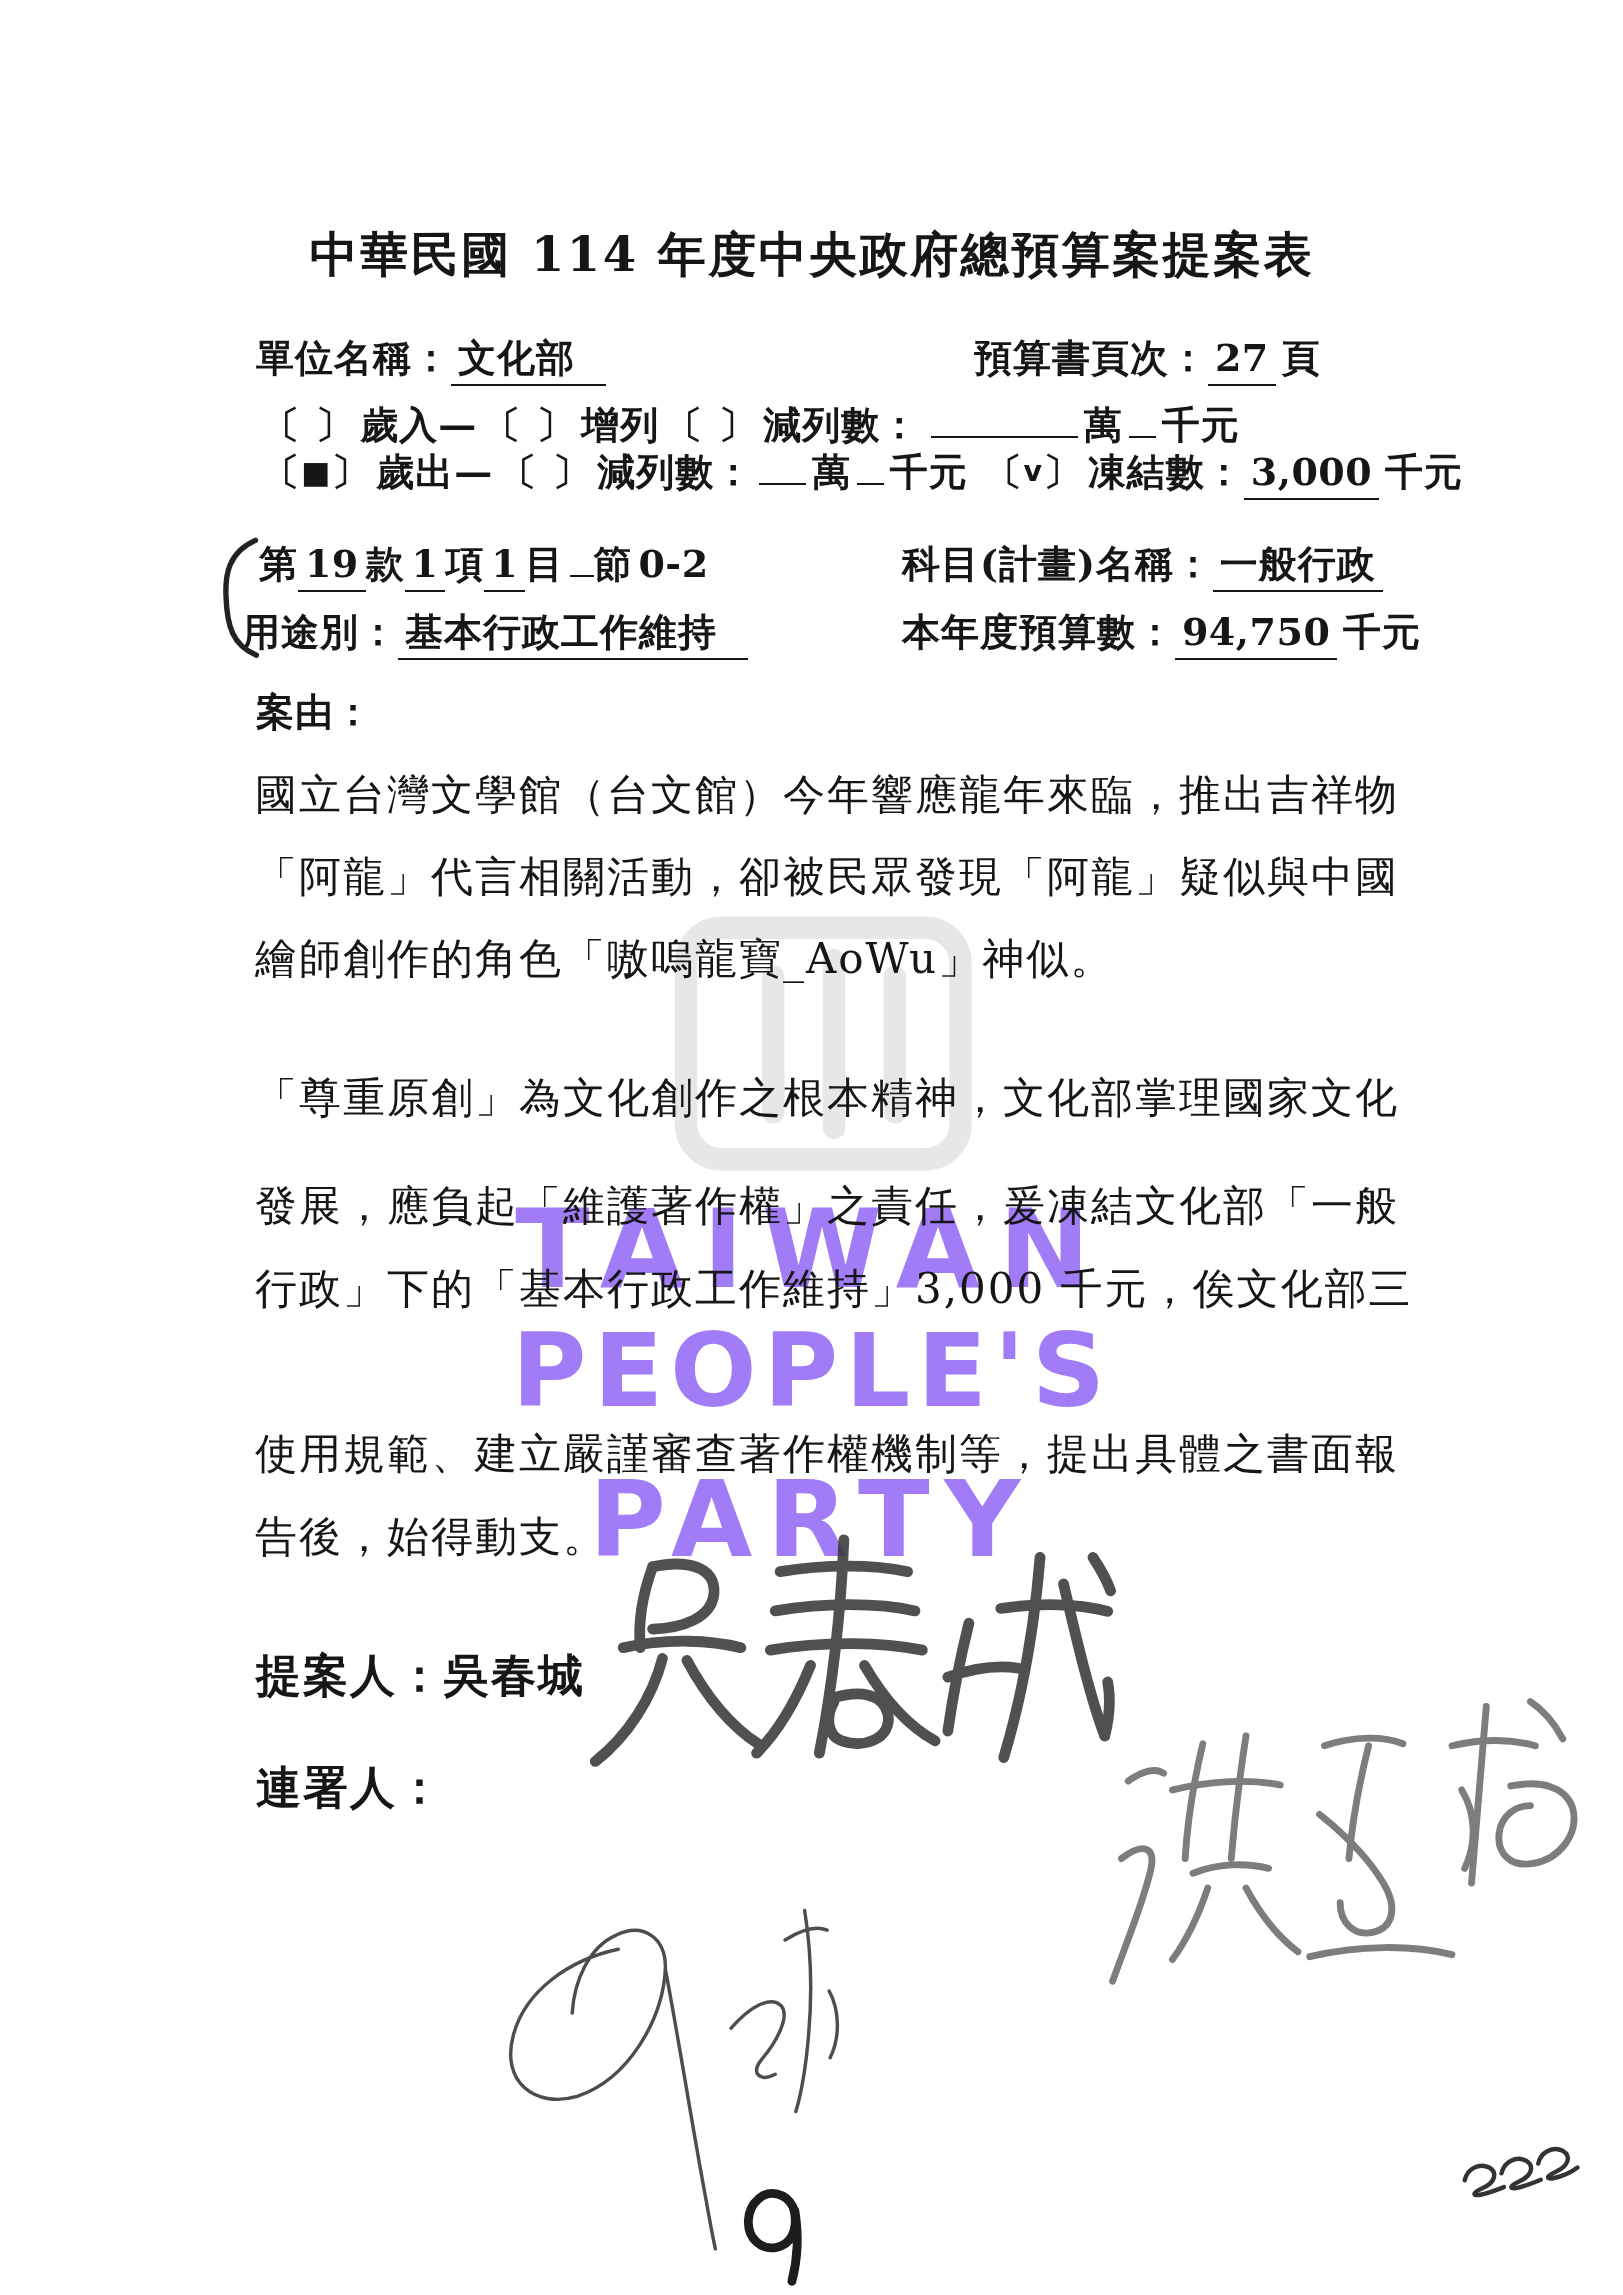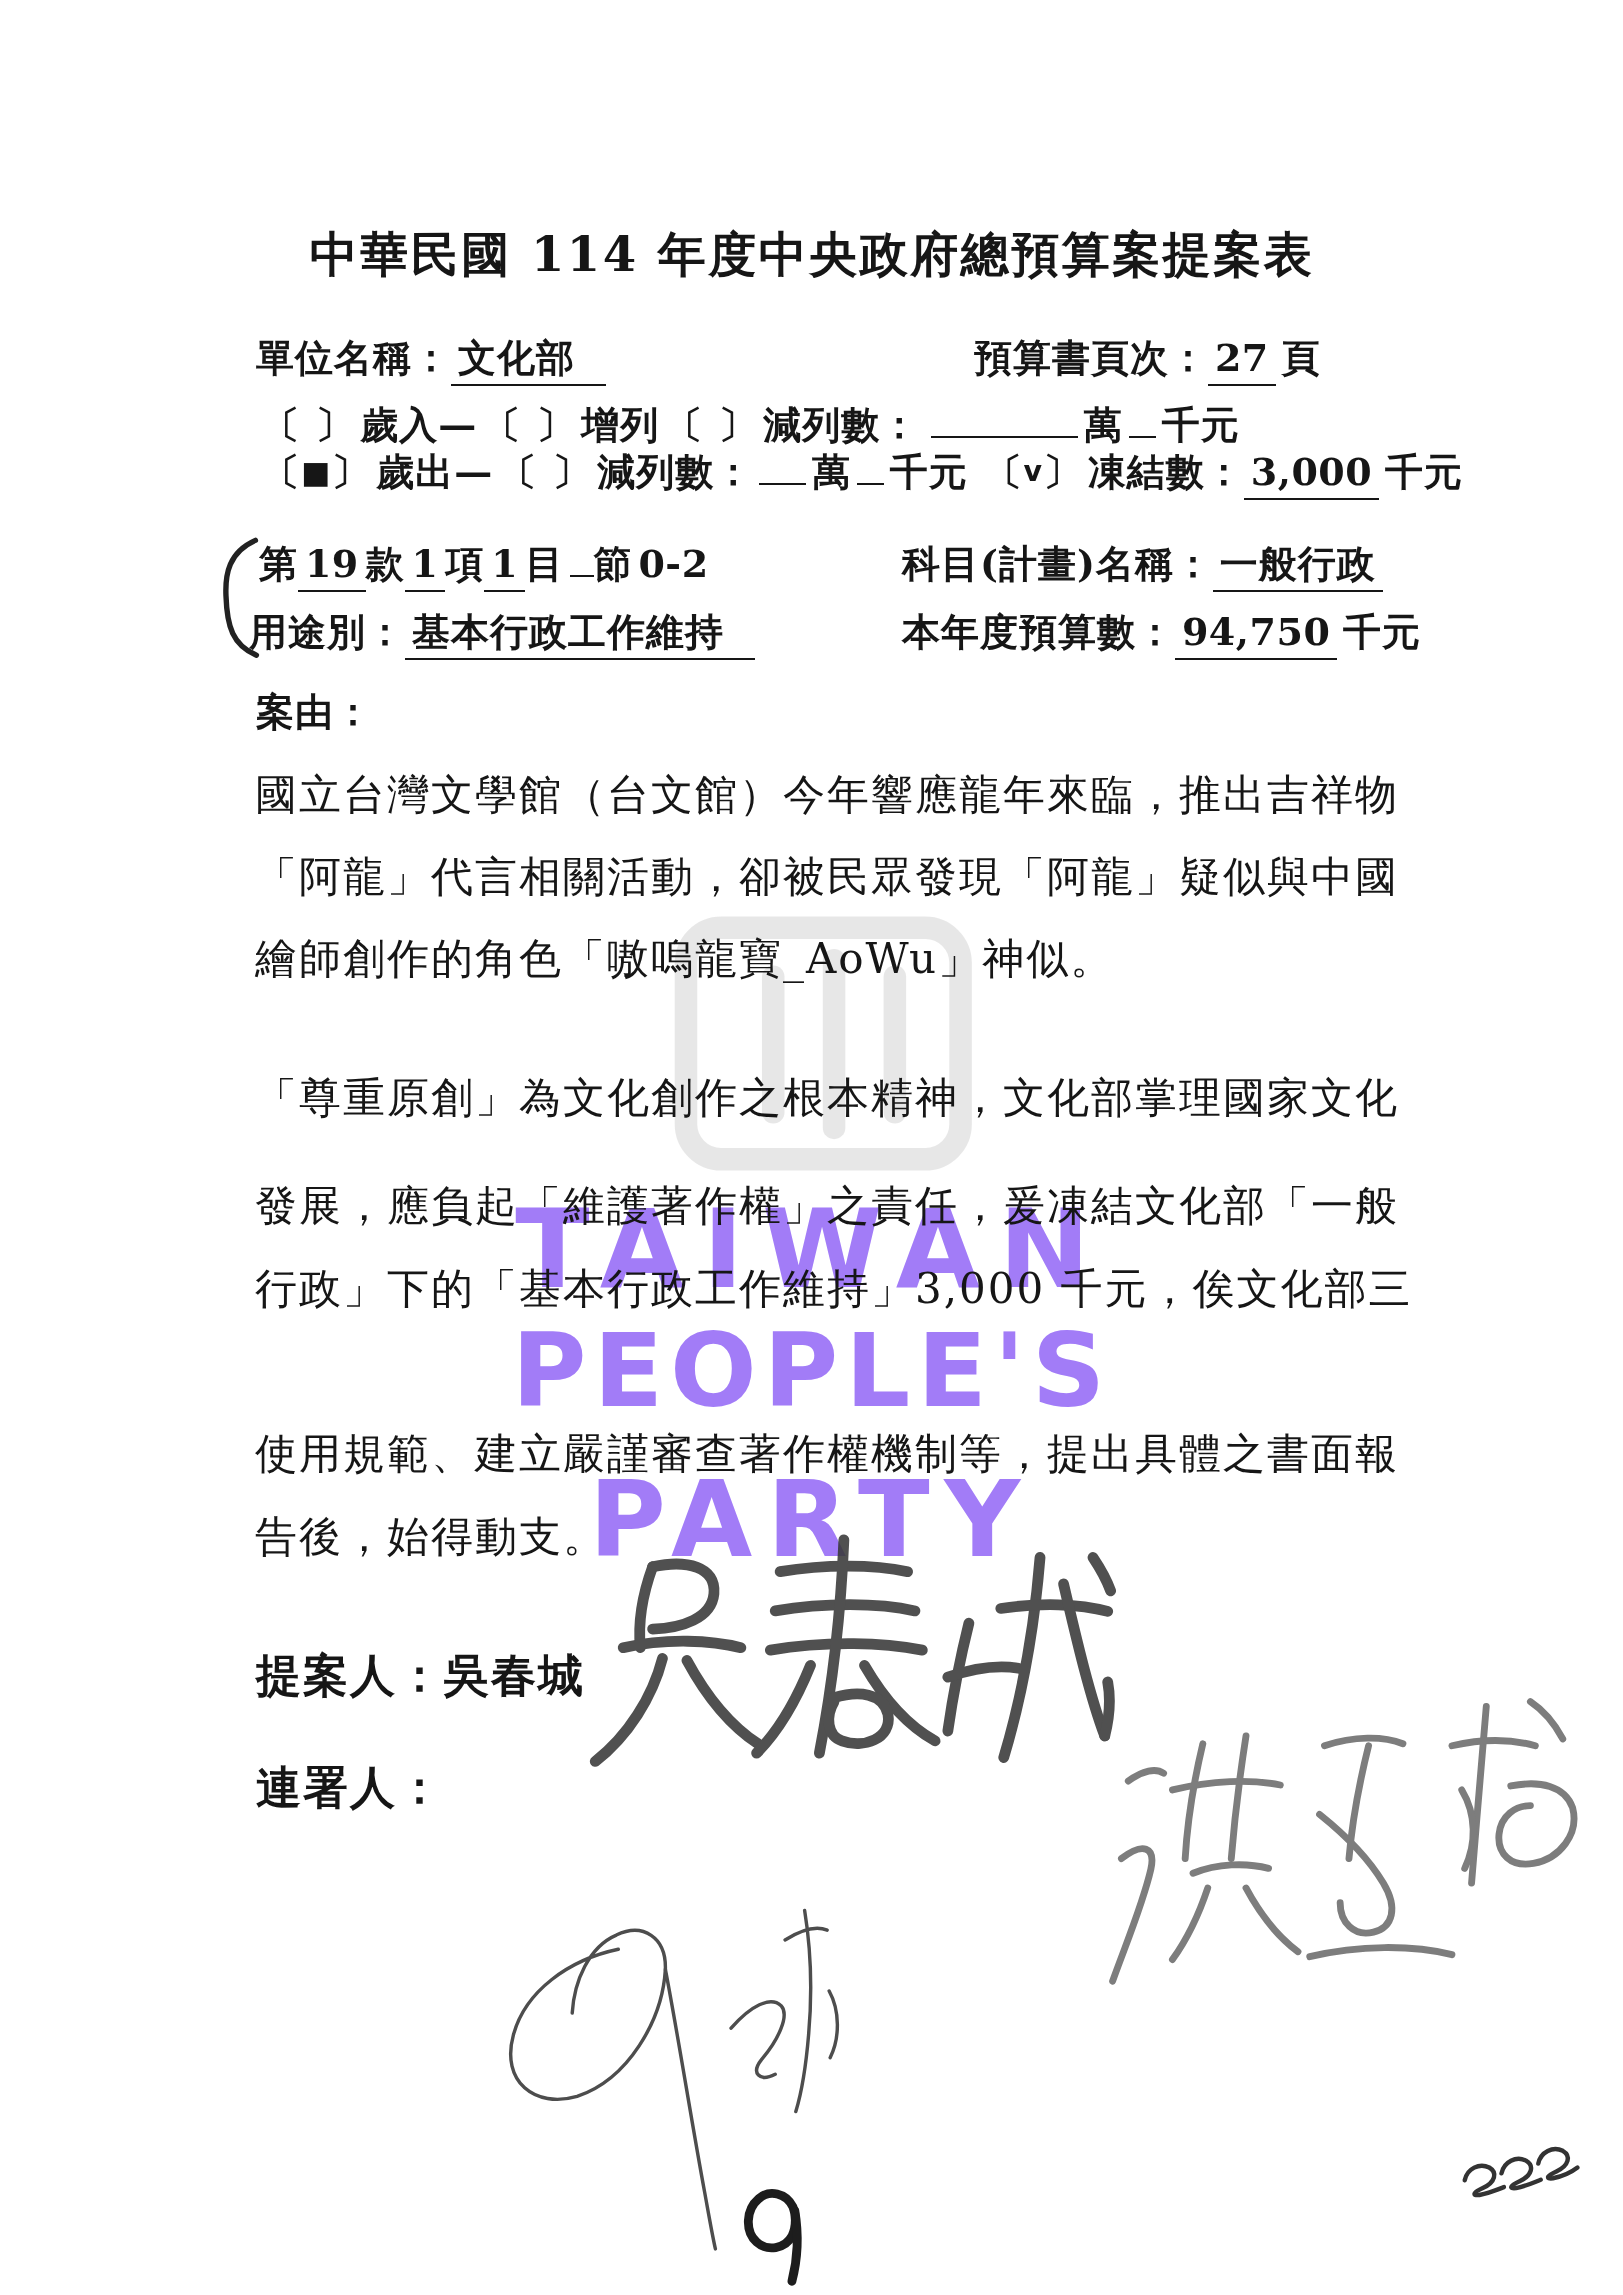--- a/index.html
+++ b/index.html
@@ -64,21 +64,21 @@
     <span><span>〔</span><span class="mark sq">■</span><span>〕</span></span><span class="gap12">歲出—</span><span class="gap12"><span>〔</span> <span>〕</span></span><span class="gap12">減列數：</span><span class="blank b95 gap12"></span><span class="gap12">萬</span><span class="blank b55 gap12"></span><span class="gap12">千元</span><span class="gap34"><span>〔</span><span class="mark vck">v</span><span>〕</span></span><span class="gap12">凍結數：</span><span class="u num">3,000</span><span class="gap12">千元</span>
   </div>
 
   <div class="txt fl" style="top:539px;left:259px;">
     <span>第</span><span class="u num">19</span><span>款</span><span class="u num">1</span><span>項</span><span class="u num">1</span><span>目</span><span class="blank b48 gap12"></span><span>節</span><span class="num gap12">0-2</span>
   </div>
   <div class="txt fl" style="top:539px;left:902px;">
     <span>科目(計畫)名稱：</span><span class="u">一般行政</span>
   </div>
 
-  <div class="txt fl" style="top:607px;left:249px;">
+  <div class="txt fl" style="top:607px;left:242px;">
     <span>用途別：</span><span class="u tail">基本行政工作維持</span>
   </div>
   <div class="txt fl" style="top:607px;left:902px;">
     <span>本年度預算數：</span><span class="u num">94,750</span><span class="gap12">千元</span>
   </div>
 
   <div class="txt fl" style="top:687px;left:256px;">案由：</div>
 
   <div class="txt para" style="top:767px;">國立台灣文學館（台文館）今年響應龍年來臨，推出吉祥物</div>
   <div class="txt para" style="top:849px;">「阿龍」代言相關活動，卻被民眾發現「阿龍」疑似與中國</div>

